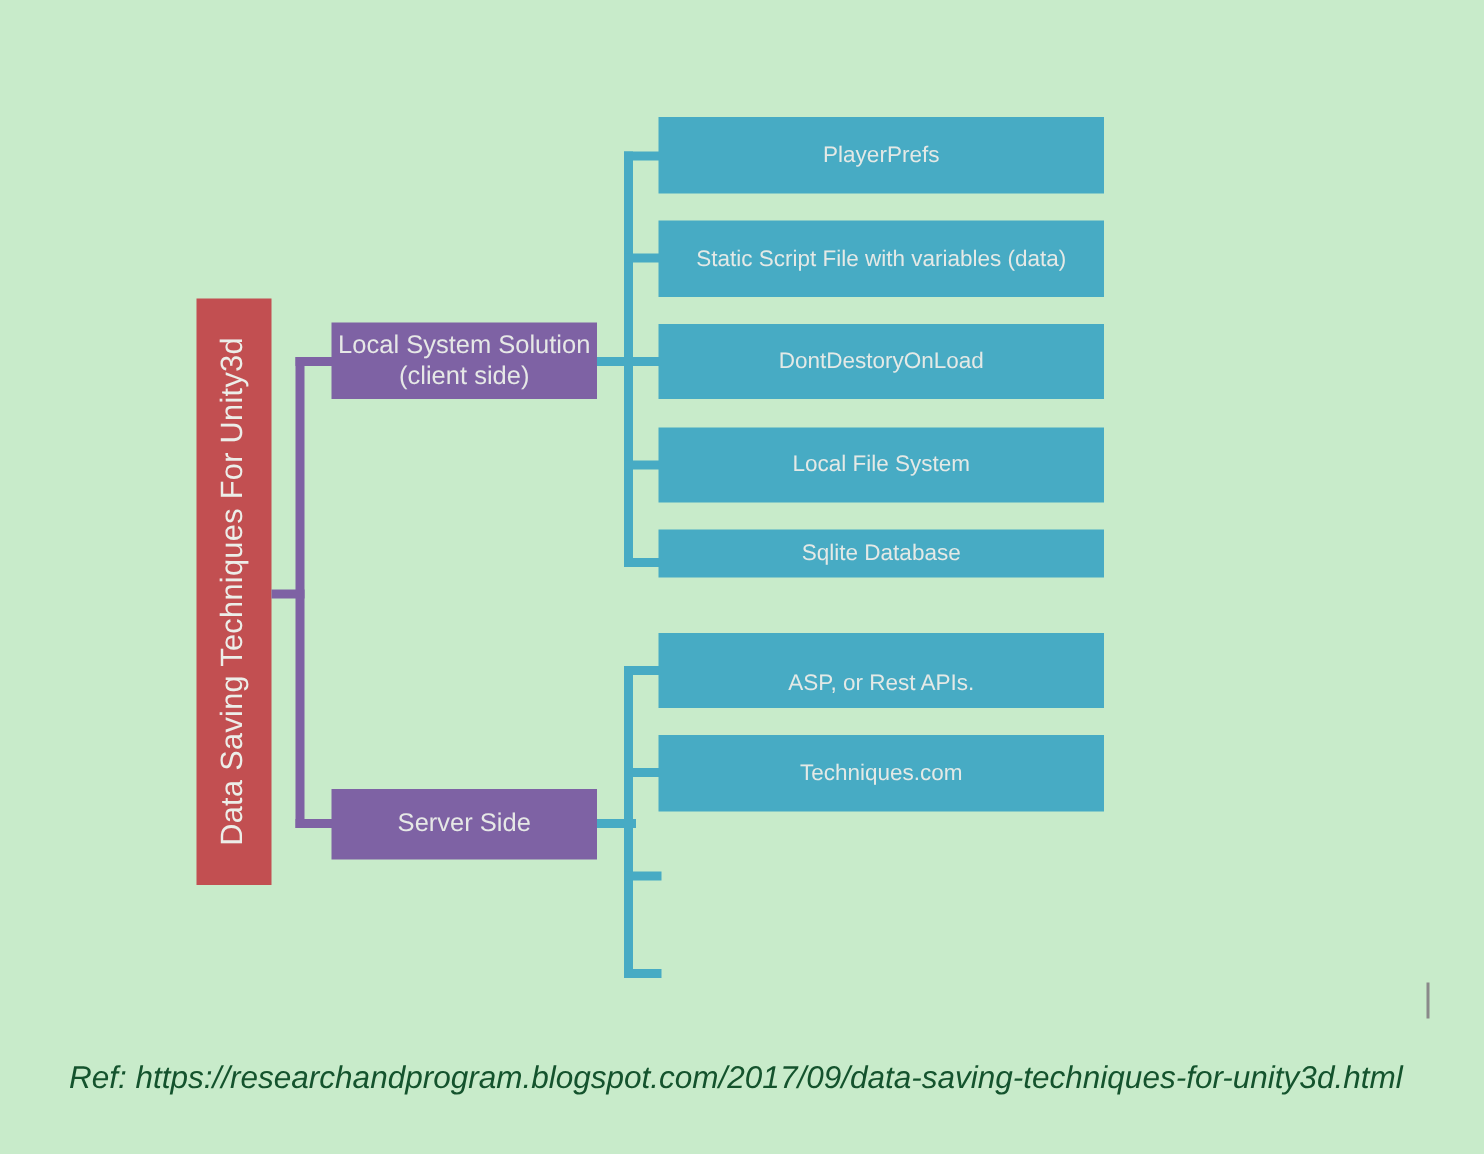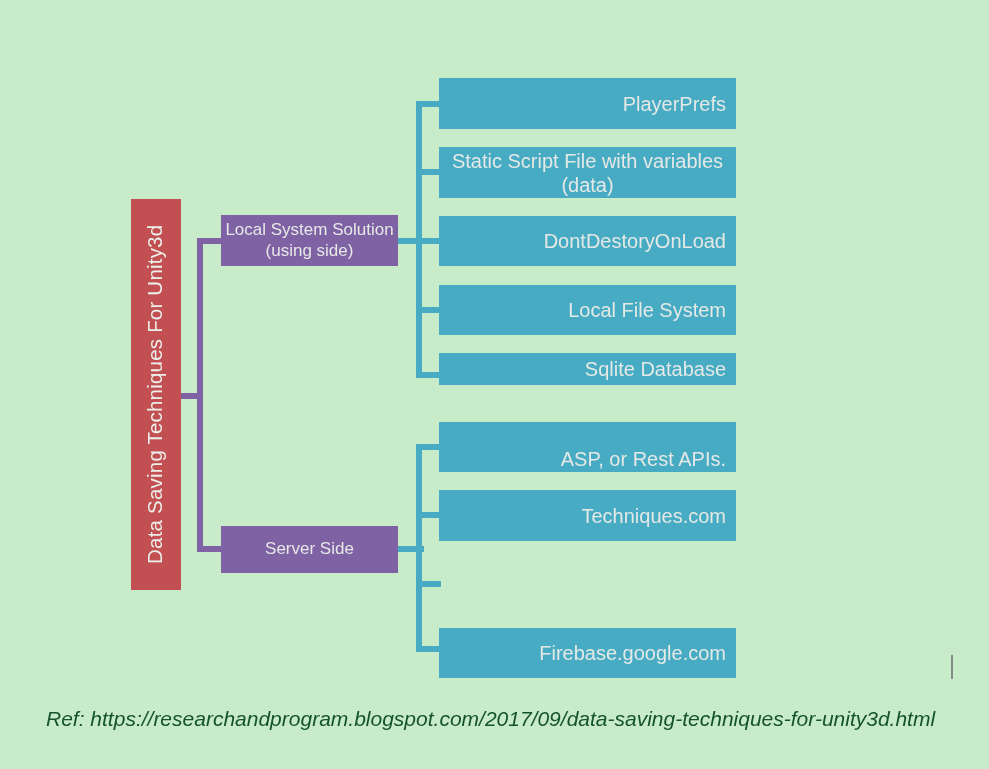--- a/index.html
+++ b/index.html
@@ -60,24 +60,23 @@
   }
   .branch-server {
     top: 526px;
     height: 47px;
   }
 
   .leaf-node {
     left: 439px;
     width: 297px;
     background: #47abc4;
-    font-size: 20px;
+    font-size: 15px;
     color: #e4e9e6;
     padding: 0 10px;
-    justify-content: flex-end;
   }
 
   
   .conn {
     position: absolute;
   }
   .conn-purple { background: #7e62a4; }
   .conn-blue   { background: #47abc4; }
 
   
@@ -115,21 +114,21 @@
 
   <div class="conn conn-purple" style="left:197px; top:238px; width:6px; height:314px;"></div>
 
   <div class="conn conn-purple" style="left:197px; top:238px; width:26px; height:6px;"></div>
 
   <div class="conn conn-purple" style="left:197px; top:546px; width:26px; height:6px;"></div>
 
   <div class="node branch-node branch-local">
     <span>
       <span>Local System Solution</span><br>
-      <span>(using side)</span>
+      <span>(client side)</span>
     </span>
   </div>
 
   <div class="node branch-node branch-server">
     <span>Server Side</span>
   </div>
 
   <div class="conn conn-blue" style="left:398px; top:238px; width:26px; height:6px;"></div>
   <div class="conn conn-blue" style="left:416px; top:101px; width:6px; height:277px;"></div>
   <div class="conn conn-blue" style="left:416px; top:101px; width:25px; height:6px;"></div>
@@ -170,21 +169,18 @@
       <br>
       <span>ASP, or Rest APIs.</span>
     </span>
   </div>
 
   <div class="node leaf-node" style="top:490px; height:51px;">
     <span>Techniques.com</span>
   </div>
 
 
-  <div class="node leaf-node" style="top:628px; height:50px;">
-    <span>Firebase.google.com</span>
-  </div>
 
   <div class="ref-text">Ref: https://researchandprogram.blogspot.com/2017/09/data-saving-techniques-for-unity3d.html</div>
 
   <div class="cursor-mark"></div>
 
 </div>
 
 </body></html>

